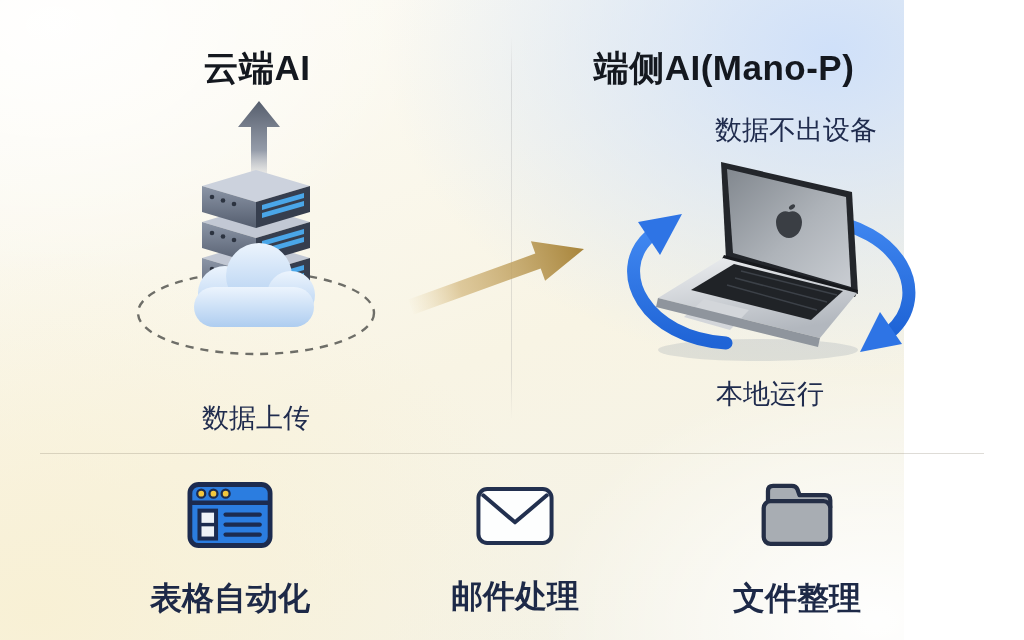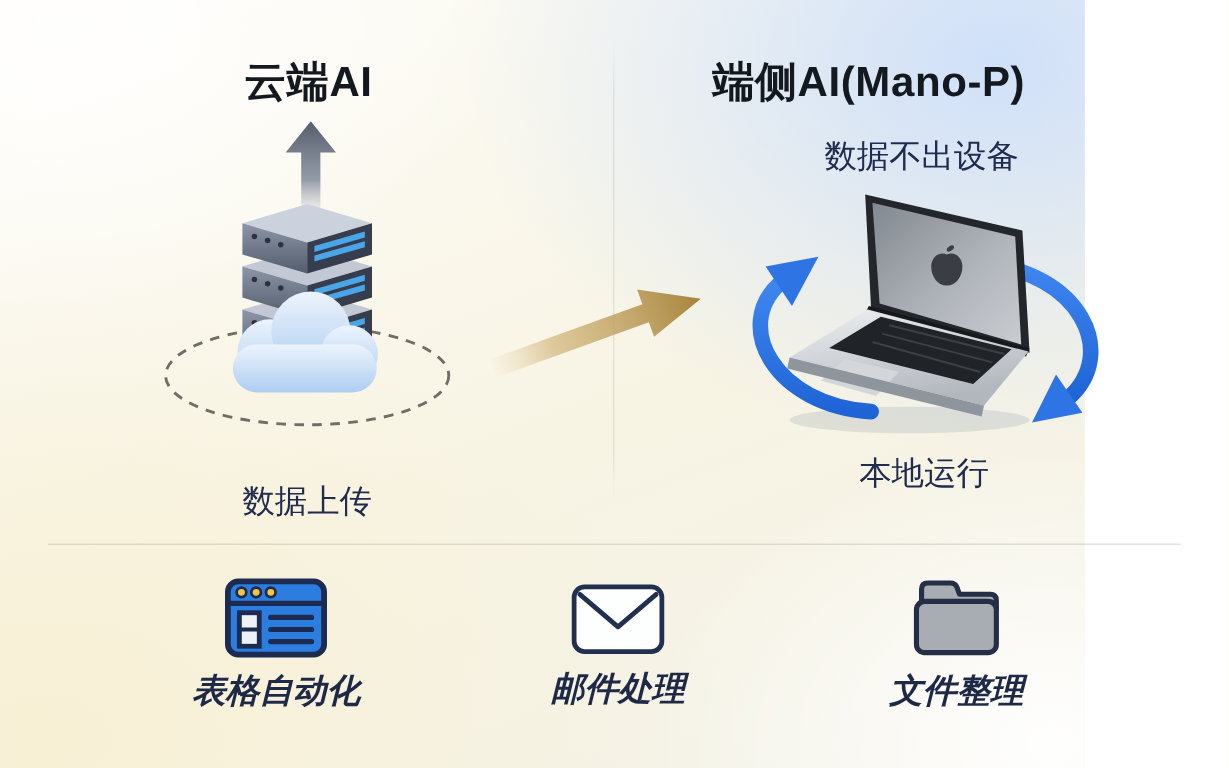--- a/index.html
+++ b/index.html
@@ -29,21 +29,21 @@
     position:absolute;left:511px;top:36px;height:384px;width:1px;
     background:linear-gradient(180deg,rgba(140,140,140,0) 0%,rgba(130,130,135,0.22) 12%,rgba(130,130,135,0.22) 88%,rgba(140,140,140,0) 100%);
   }
   .h-divider{
     position:absolute;left:40px;top:453px;width:944px;height:1px;
     background:rgba(135,128,110,0.28);
   }
   .illus{position:absolute;}
   .bottom-item{position:absolute;transform:translateX(-50%);display:flex;flex-direction:column;align-items:center;}
   .bottom-label{
-    margin-top:8px;font-size:28px;font-weight:600;color:#1d2947;white-space:nowrap;font-style:italic;
+    margin-top:28px;font-size:32px;font-weight:600;color:#1d2947;white-space:nowrap;
   }
 </style>
 </head>
 <body>
 
 <div class="canvas">
 
   <div class="title" style="left:257px;top:45px;">云端AI</div>
 
   <svg class="illus" style="left:238px;top:101px;" width="42" height="76" viewBox="0 0 42 76">
@@ -122,21 +122,21 @@
         <stop offset="0" stop-color="#e2cb96" stop-opacity="0"></stop>
         <stop offset="0.3" stop-color="#cfb173" stop-opacity="0.65"></stop>
         <stop offset="1" stop-color="#a8853b"></stop>
       </linearGradient>
     </defs>
     <polygon points="10.7,76.5 137.7,30.5 142.1,42.7 181,11 127.9,3.3 132.3,15.5 5.3,61.5" fill="url(#goldg)"></polygon>
   </svg>
 
   <div class="title" style="left:724px;top:45px;">端侧AI(Mano-P)</div>
 
-  <div class="caption" style="left:768px;top:112px;font-family:Liberation Mono, monospace;">数据不出设备</div>
+  <div class="caption" style="left:796px;top:112px;font-family:Liberation Mono, monospace;">数据不出设备</div>
 
   <svg class="illus" style="left:608px;top:160px;" width="325" height="212" viewBox="0 0 325 212">
     <defs>
       <linearGradient id="screeng" x1="0" y1="0" x2="1" y2="1">
         <stop offset="0" stop-color="#82888f"></stop>
         <stop offset="0.55" stop-color="#aeb3b9"></stop>
         <stop offset="1" stop-color="#c9cdd2"></stop>
       </linearGradient>
       <linearGradient id="deckg" x1="0" y1="0" x2="0.4" y2="1">
         <stop offset="0" stop-color="#eef0f2"></stop>

